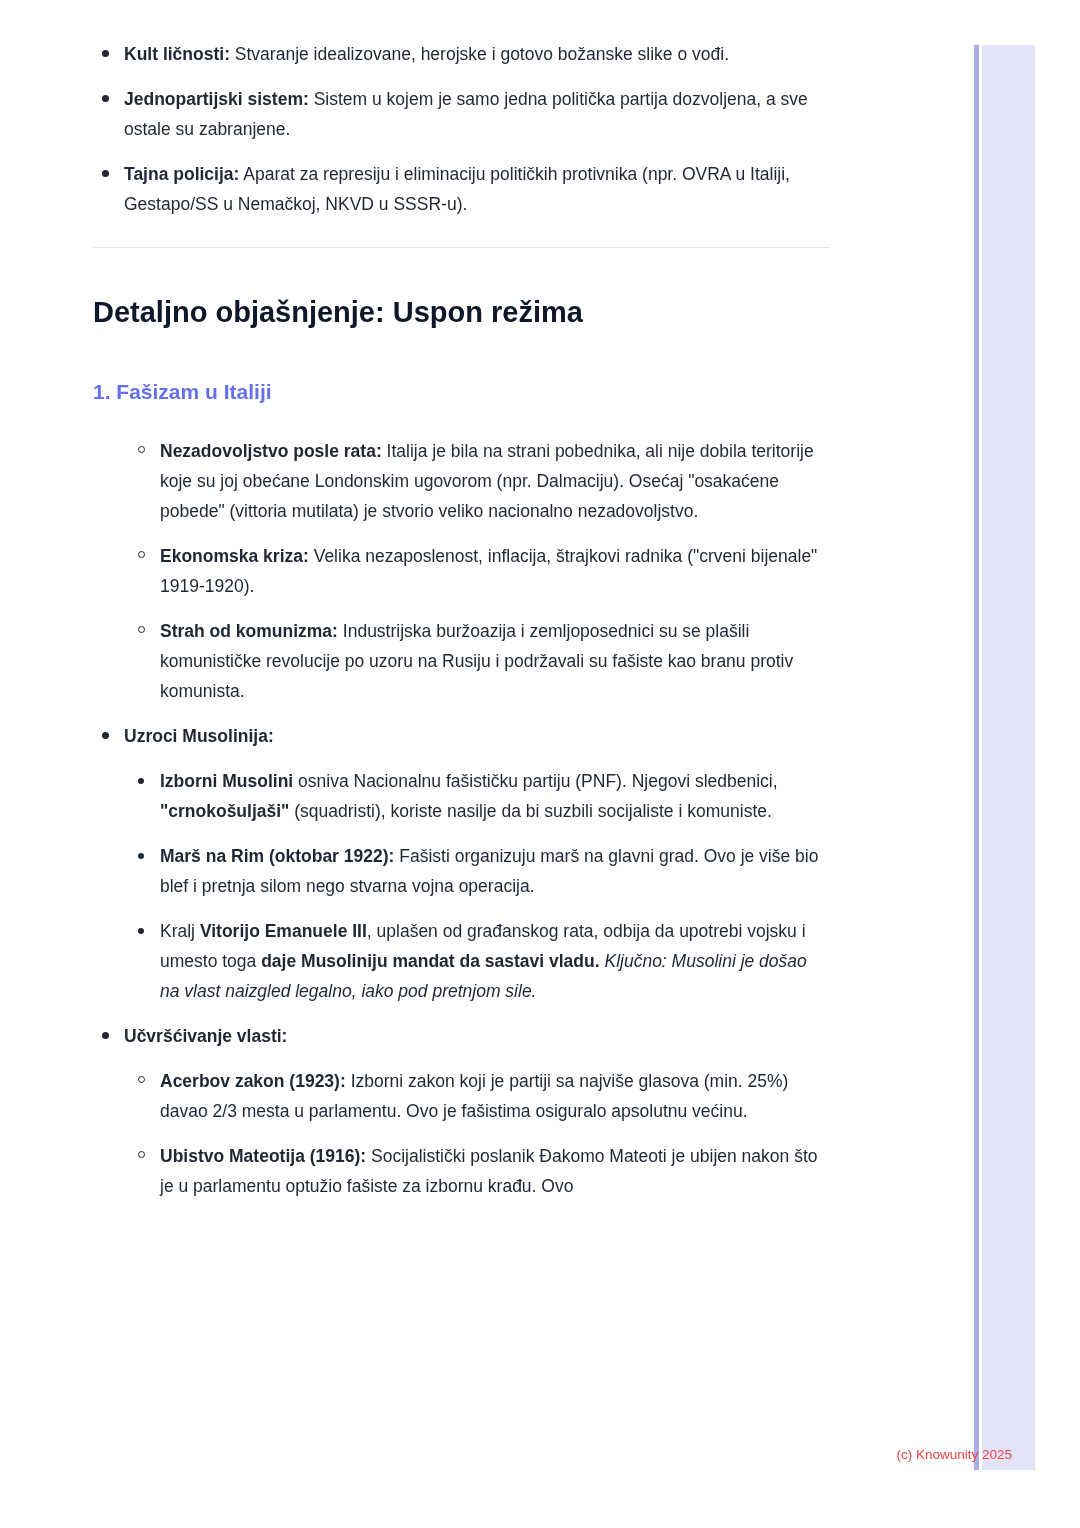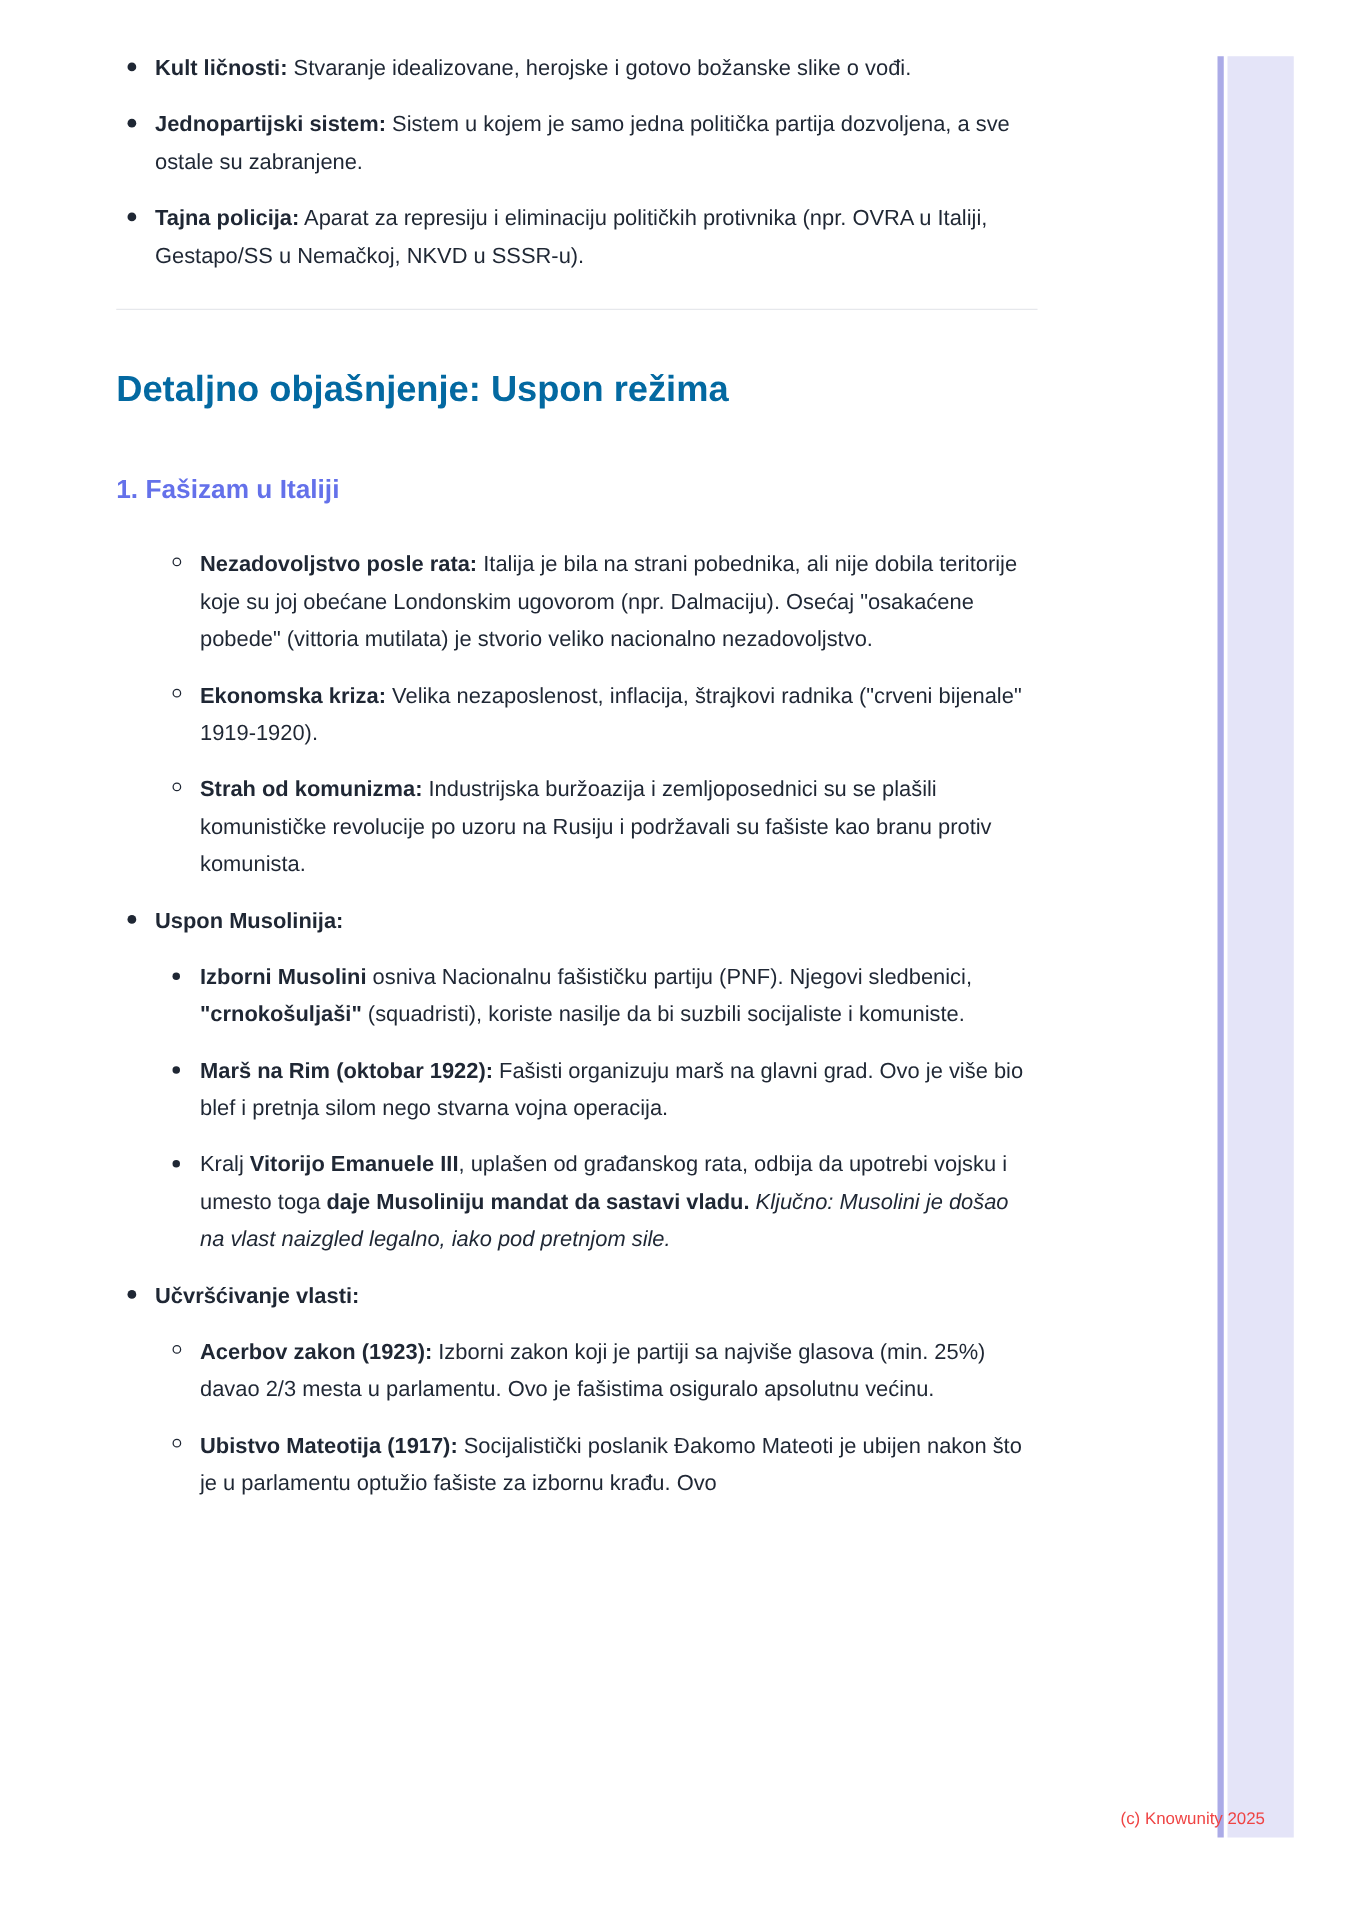--- a/index.html
+++ b/index.html
@@ -43,21 +43,21 @@
   .marker-circle { background: transparent; border: 1.7px solid #1F2734; top: 10px; }
   .marker-disc-small { background: #1F2734; width: 6px; height: 6px; top: 12px; }
 
   .seg-bold { font-weight: 700; }
   .seg-italic { font-style: italic; }
   .seg-normal { font-weight: 400; }
 
   .divider { height: 1px; background: #E6E8EC; margin: 28px 0 0 0; }
 
   .heading-h1 {
-    color: #0369a1;
+    color: #0f172a;
     font-size: 29px;
     line-height: 37px;
     font-weight: 700;
     margin: 46px 0 15px 0;
   }
   .heading-h2 {
     color: #6471EA;
     font-size: 21px;
     line-height: 29px;
     font-weight: 700;
@@ -102,33 +102,33 @@
       </ul>
       <div class="divider"></div>
       <h1 class="heading-h1">Detaljno objašnjenje: Uspon režima</h1>
       <h2 class="heading-h2">1. Fašizam u Italiji</h2>
       <ul class="doc-list level-2">
         <li class="doc-item"><span class="marker marker-circle"></span><span class="item-text"><span class="seg-bold">Nezadovoljstvo posle rata:</span><span class="seg-normal"> Italija je bila na strani pobednika, ali nije dobila teritorije koje su joj obećane Londonskim ugovorom (npr. Dalmaciju). Osećaj "osakaćene pobede" (vittoria mutilata) je stvorio veliko nacionalno nezadovoljstvo.</span></span></li>
         <li class="doc-item"><span class="marker marker-circle"></span><span class="item-text"><span class="seg-bold">Ekonomska kriza:</span><span class="seg-normal"> Velika nezaposlenost, inflacija, štrajkovi radnika ("crveni bijenale" 1919-1920).</span></span></li>
         <li class="doc-item"><span class="marker marker-circle"></span><span class="item-text"><span class="seg-bold">Strah od komunizma:</span><span class="seg-normal"> Industrijska buržoazija i zemljoposednici su se plašili komunističke revolucije po uzoru na Rusiju i podržavali su fašiste kao branu protiv komunista.</span></span></li>
       </ul>
       <ul class="doc-list level-1">
-        <li class="doc-item"><span class="marker marker-disc"></span><span class="item-text"><span class="seg-bold">Uspon Musolinija:</span></span></li>
+        <li class="doc-item"><span class="marker marker-disc"></span><span class="item-text"><span class="seg-bold">Uzroci Musolinija:</span></span></li>
       </ul>
       <ul class="doc-list level-2">
         <li class="doc-item"><span class="marker marker-disc-small"></span><span class="item-text"><span class="seg-bold">Izborni Musolini</span><span class="seg-normal"> osniva Nacionalnu fašističku partiju (PNF). Njegovi sledbenici, </span><span class="seg-bold">"crnokošuljaši"</span><span class="seg-normal"> (squadristi), koriste nasilje da bi suzbili socijaliste i komuniste.</span></span></li>
         <li class="doc-item"><span class="marker marker-disc-small"></span><span class="item-text"><span class="seg-bold">Marš na Rim (oktobar 1922):</span><span class="seg-normal"> Fašisti organizuju marš na glavni grad. Ovo je više bio blef i pretnja silom nego stvarna vojna operacija.</span></span></li>
         <li class="doc-item"><span class="marker marker-disc-small"></span><span class="item-text"><span class="seg-normal">Kralj </span><span class="seg-bold">Vitorijo Emanuele III</span><span class="seg-normal">, uplašen od građanskog rata, odbija da upotrebi vojsku i umesto toga </span><span class="seg-bold">daje Musoliniju mandat da sastavi vladu.</span><span class="seg-normal"> </span><span class="seg-italic">Ključno: Musolini je došao na vlast naizgled legalno, iako pod pretnjom sile.</span></span></li>
       </ul>
       <ul class="doc-list level-1">
         <li class="doc-item"><span class="marker marker-disc"></span><span class="item-text"><span class="seg-bold">Učvršćivanje vlasti:</span></span></li>
       </ul>
       <ul class="doc-list level-2">
         <li class="doc-item"><span class="marker marker-circle"></span><span class="item-text"><span class="seg-bold">Acerbov zakon (1923):</span><span class="seg-normal"> Izborni zakon koji je partiji sa najviše glasova (min. 25%) davao 2/3 mesta u parlamentu. Ovo je fašistima osiguralo apsolutnu većinu.</span></span></li>
-        <li class="doc-item"><span class="marker marker-circle"></span><span class="item-text"><span class="seg-bold">Ubistvo Mateotija (1917):</span><span class="seg-normal"> Socijalistički poslanik Đakomo Mateoti je ubijen nakon što je u parlamentu optužio fašiste za izbornu krađu. Ovo</span></span></li>
+        <li class="doc-item"><span class="marker marker-circle"></span><span class="item-text"><span class="seg-bold">Ubistvo Mateotija (1916):</span><span class="seg-normal"> Socijalistički poslanik Đakomo Mateoti je ubijen nakon što je u parlamentu optužio fašiste za izbornu krađu. Ovo</span></span></li>
       </ul>
     </div>
 
   <div class="scroll-line"></div>
   <div class="scroll-band"></div>
 
   <div class="copyright">(c) Knowunity 2025</div>
 </div>
 
 </body></html>

